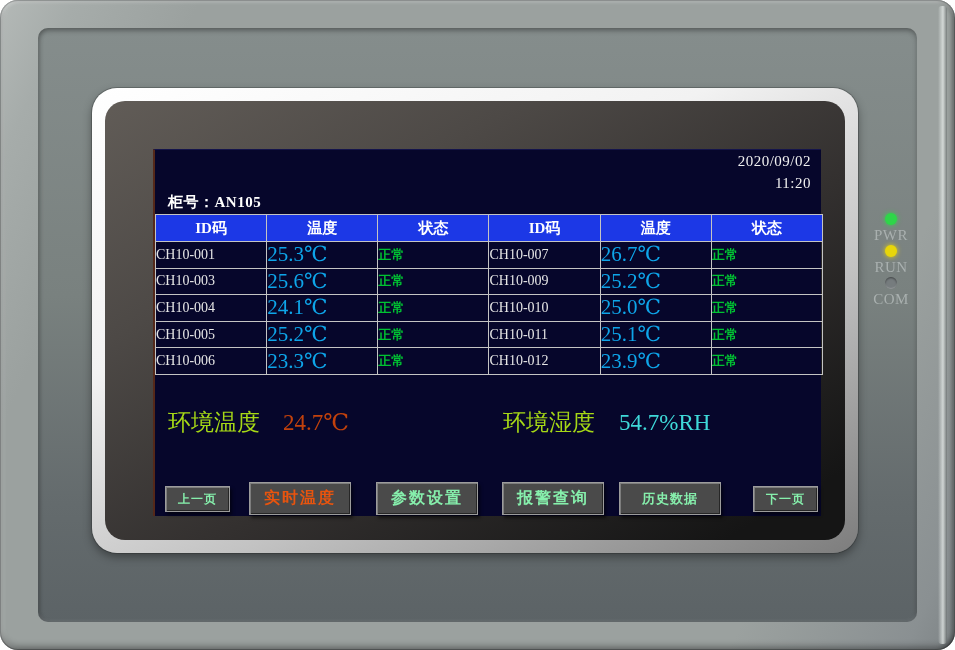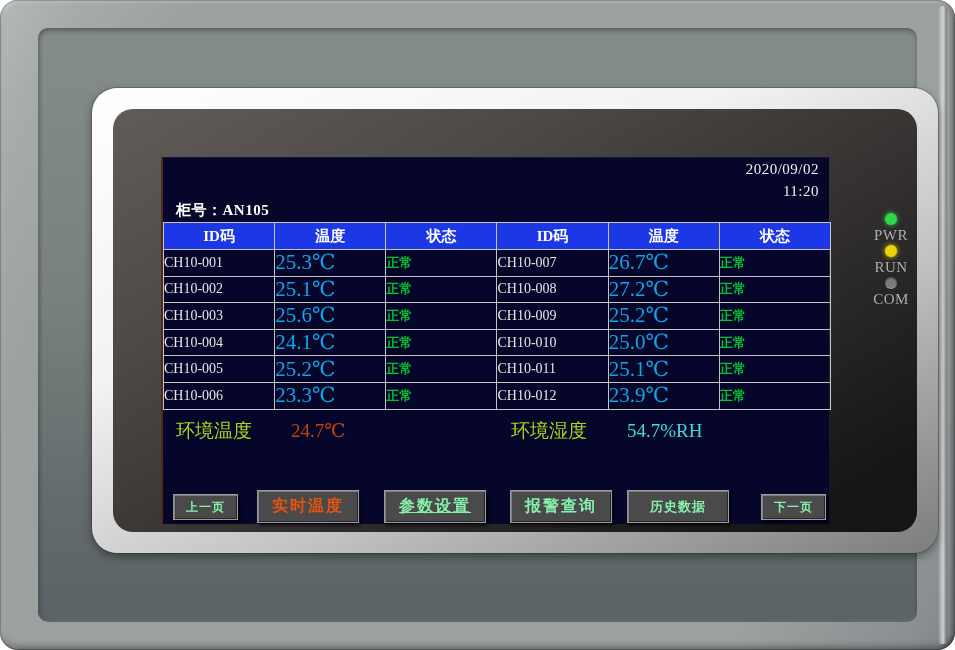--- a/index.html
+++ b/index.html
@@ -18,21 +18,21 @@
   .edge-ridge{position:absolute;top:6px;bottom:6px;left:938px;width:9px;border-radius:4px;
     background:linear-gradient(90deg,rgba(255,255,255,0) 0%,rgba(230,235,233,.75) 55%,rgba(90,95,95,.55) 100%);}
 
   
   .panel{position:absolute;left:38px;top:28px;width:879px;height:594px;border-radius:10px;
     background:linear-gradient(180deg,#858d8c 0%,#79817f 45%,#646b6d 80%,#5c6366 100%);
     box-shadow:inset 0 3px 5px rgba(0,0,0,.28),inset 0 -2px 3px rgba(255,255,255,.10),
                inset 2px 0 4px rgba(0,0,0,.15);}
 
   
-  .module{position:absolute;left:92px;top:88px;width:846px;height:465px;border-radius:25px;padding:21px;
+  .module{position:absolute;left:92px;top:88px;width:766px;height:465px;border-radius:25px;padding:13px;
     background:linear-gradient(155deg,#ffffff 0%,#f2f2f2 35%,#c2c2c2 65%,#7d7d7d 100%);
     box-shadow:0 4px 10px rgba(0,0,0,.38),0 0 0 1px rgba(55,58,58,.35);}
   .bezel{position:relative;width:100%;height:100%;border-radius:20px;
     background:linear-gradient(150deg,#615c57 0%,#4d4946 28%,#33302f 58%,#151515 92%);}
 
   
   .lcd{position:absolute;left:48px;top:48px;width:668px;height:367px;background:#06062b;
     border-left:2px solid #55291a;border-top:1px solid #14144b;color:#eeeeee;}
   .dt{position:absolute;right:10px;text-align:right;font-size:15px;color:#f0f0f0;letter-spacing:.5px;}
   .dt.date{top:3px;} .dt.time{top:25px;}
@@ -41,33 +41,33 @@
   
   table.grid{position:absolute;left:0;top:64px;width:668px;border-collapse:collapse;table-layout:fixed;}
   table.grid th,table.grid td{border:1px solid #c4c4c4;padding:0;overflow:hidden;white-space:nowrap;}
   table.grid th{height:27px;background:#1c38e6;color:#ffffff;font-size:15px;font-weight:bold;}
   table.grid td{height:26.6px;}
   td.c-id{color:#e6e6e6;font-size:14px;}
   td.c-temp{color:#0ea5e9;font-size:21px;}
   td.c-status{color:#00c232;font-size:13px;font-weight:bold;}
 
   
-  .env{position:absolute;top:261px;height:24px;font-size:19px;line-height:24px;}
+  .env{position:absolute;top:261px;height:24px;font-size:23px;line-height:24px;}
   .env.l1{left:13px;color:#a6d816;} .env.v1{left:128px;color:#c2410c;}
   .env.l2{left:348px;color:#a6d816;} .env.v2{left:464px;color:#3fd9d9;}
 
   
   .btn{position:absolute;background:#4a4a4a;border:1px solid #9c9c9c;color:#86efac;
     font-family:"Liberation Sans","DejaVu Sans",sans-serif;
     display:flex;align-items:center;justify-content:center;cursor:pointer;
     box-shadow:inset 1px 1px 0 #7d7d7d,inset -1px -1px 0 #262626,2px 3px 3px rgba(0,0,0,.55);}
   .btn.big{top:332px;width:102px;height:33px;font-size:16px;font-weight:bold;letter-spacing:2px;}
   .btn.small{top:336px;width:65px;height:26px;font-size:12px;font-weight:bold;letter-spacing:1px;}
   .btn.mid{top:332px;width:102px;height:33px;font-size:13px;font-weight:bold;letter-spacing:1px;}
-  .btn.b1{left:10px;} .btn.b2{left:94px;} .btn.b3{left:221px;text-decoration:underline;}
+  .btn.b1{left:10px;} .btn.b2{left:94px;} .btn.b3{left:221px;}
   .btn.b4{left:347px;text-align:center;} .btn.b5{left:464px;} .btn.b6{left:598px;}
   .btn.active{color:#e8540e;}
 
   
   .ledcol{position:absolute;left:862px;top:213px;width:58px;display:flex;flex-direction:column;
     align-items:center;gap:1px;}
   .ledgrp{display:flex;flex-direction:column;align-items:center;gap:2px;}
   .dot{width:12px;height:12px;border-radius:50%;background:#767c7e;}
   .dot.off{box-shadow:inset 0 1px 2px rgba(0,0,0,.45),inset 0 -1px 1px rgba(255,255,255,.25);}
   .ledlabel{font-size:15px;color:#a9b0af;letter-spacing:.5px;}
@@ -100,28 +100,20 @@
                 <th>状态</th>
               </tr>
             </thead>
             <tbody>
                 <tr>
                   <td class="c-id">CH10-001</td>
                   <td class="c-temp">25.3℃</td>
                   <td class="c-status">正常</td>
                   <td class="c-id">CH10-007</td>
                   <td class="c-temp">26.7℃</td>
-                  <td class="c-status">正常</td>
-                </tr>
-                <tr>
-                  <td class="c-id">CH10-002</td>
-                  <td class="c-temp">25.1℃</td>
-                  <td class="c-status">正常</td>
-                  <td class="c-id">CH10-008</td>
-                  <td class="c-temp">27.2℃</td>
                   <td class="c-status">正常</td>
                 </tr>
                 <tr>
                   <td class="c-id">CH10-003</td>
                   <td class="c-temp">25.6℃</td>
                   <td class="c-status">正常</td>
                   <td class="c-id">CH10-009</td>
                   <td class="c-temp">25.2℃</td>
                   <td class="c-status">正常</td>
                 </tr>

